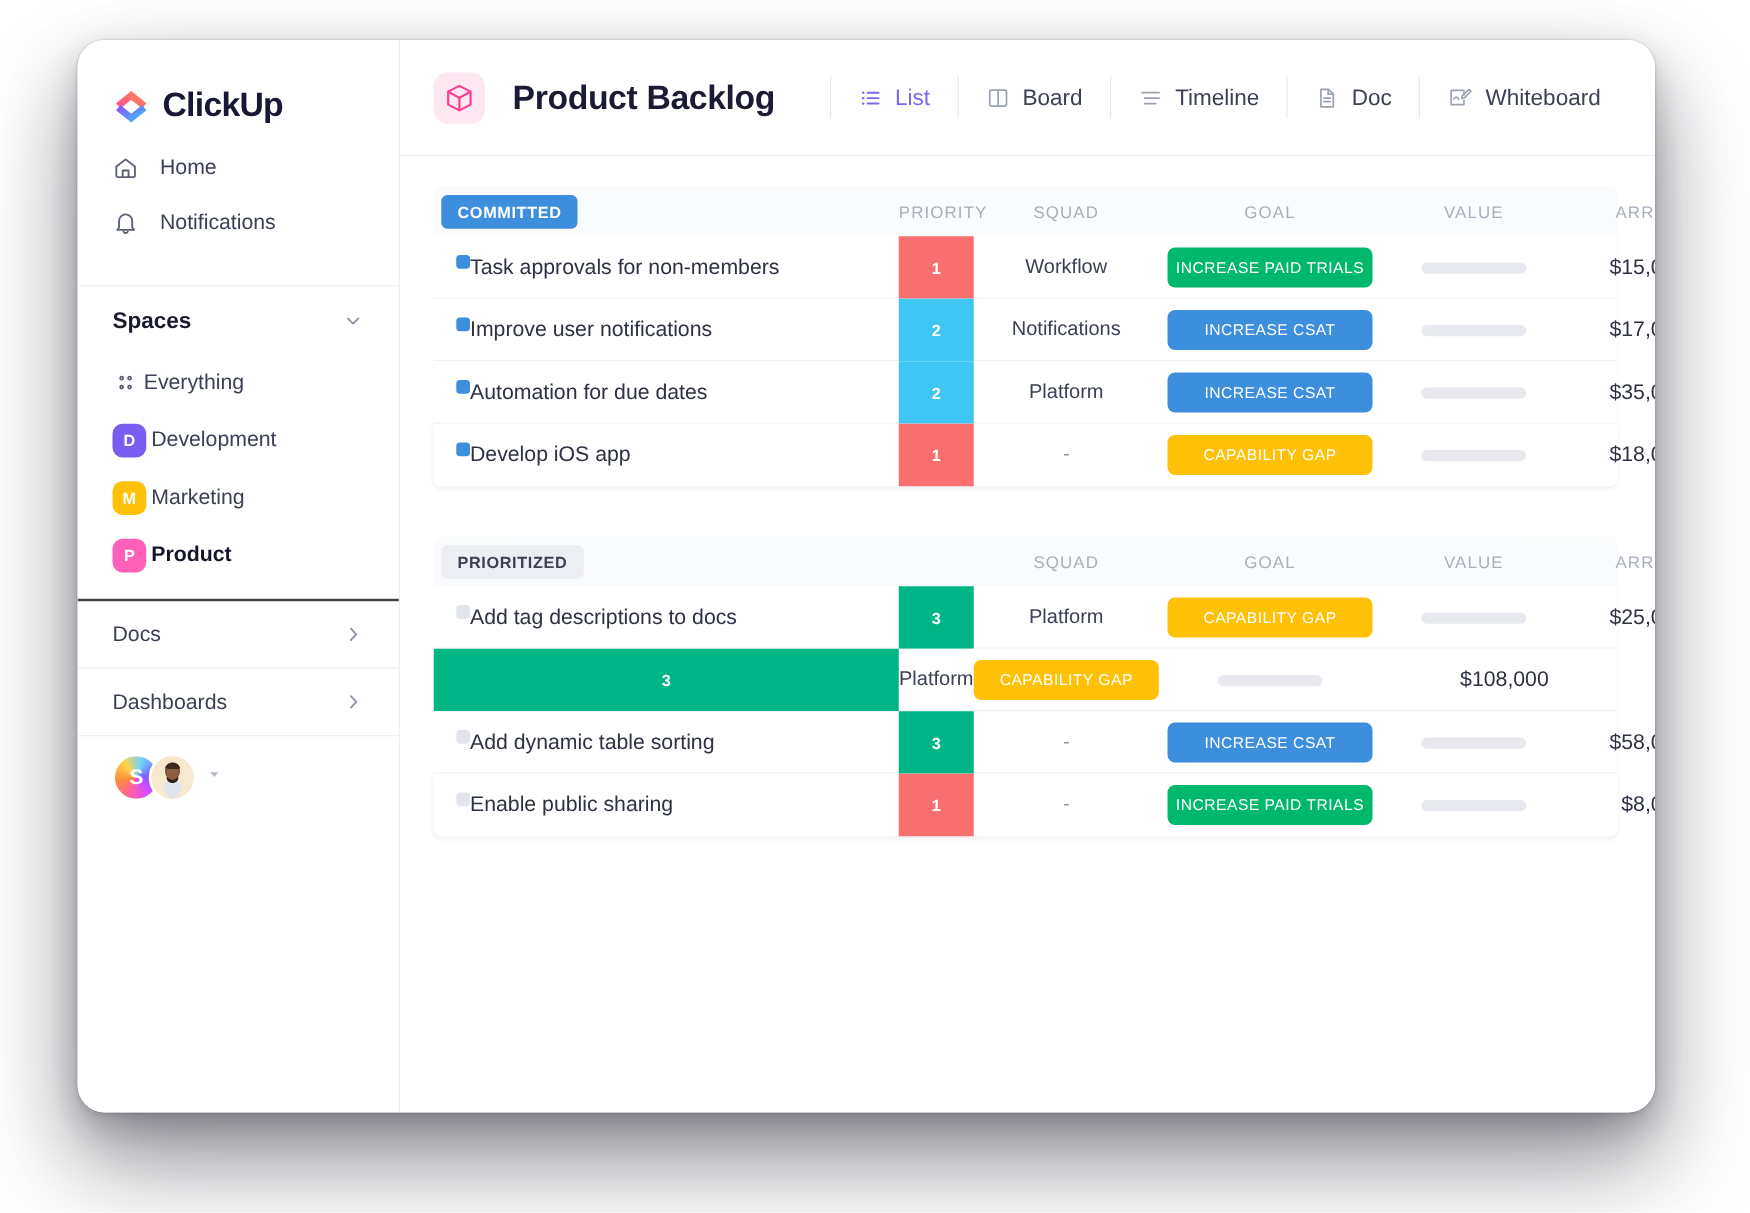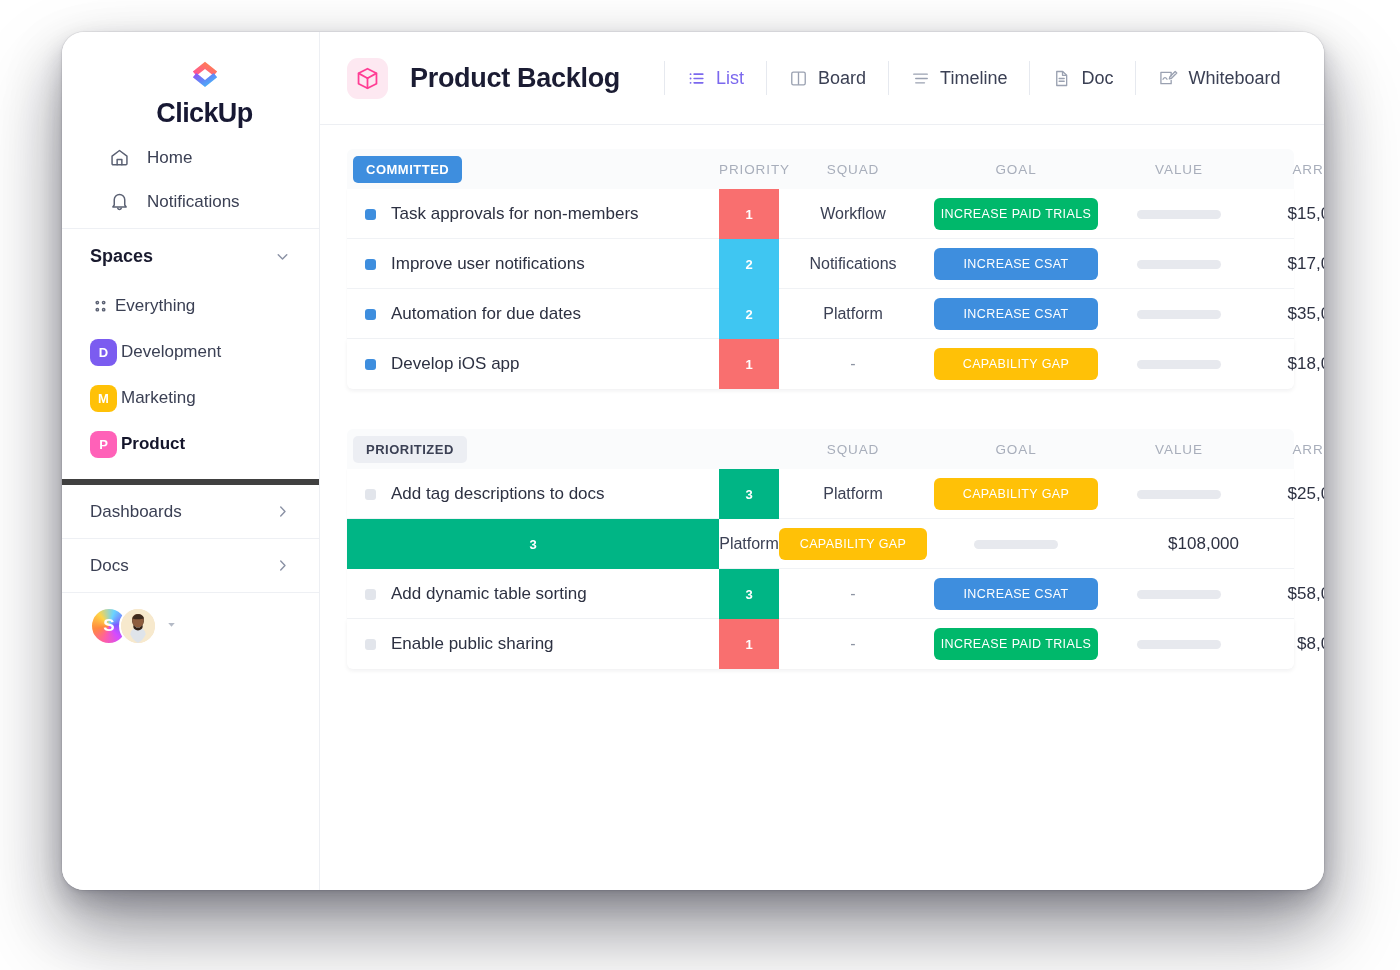--- a/index.html
+++ b/index.html
@@ -49,43 +49,41 @@
     padding-top: 26px;
     position: relative;
   }
 
   .brand {
     display: flex;
     align-items: center;
     gap: 10px;
     padding: 0 0 0 28px;
     height: 52px;
-    flex-direction: column;
   }
   .brand-mark { width: 30px; height: 30px; display: block; }
   .brand-text {
     font-size: 27px;
     font-weight: bold;
     color: #171833;
     letter-spacing: -0.6px;
   }
 
   .nav-group { padding: 14px 0 16px 0; }
   .nav-group.bordered { border-bottom: 1px solid #eef0f4; }
 
   .nav-item {
     display: flex;
-    align-items: flex-end;
+    align-items: flex-start;
     gap: 17px;
     height: 44px;
     padding: 0 28px;
     cursor: pointer;
     color: #3b4054;
     font-size: 17px;
-    margin-left: 19px;
   }
   .nav-icon { width: 21px; height: 21px; flex: 0 0 21px; display: flex; align-items: center; justify-content: center; }
   .nav-icon svg { display: block; }
 
   .section-head {
     display: flex;
     align-items: center;
     justify-content: space-between;
     padding: 0 28px;
     height: 54px;
@@ -116,21 +114,21 @@
     border-radius: 8px;
     color: #ffffff;
     font-size: 13px;
     font-weight: bold;
     display: flex;
     align-items: center;
     justify-content: center;
   }
   .space-dots { width: 21px; height: 21px; flex: 0 0 21px; display: flex; align-items: center; justify-content: center; }
 
-  .spaces-block { padding-bottom: 12px; border-bottom: 6px solid #404040; }
+  .spaces-block { padding-bottom: 12px; border-bottom: 2px solid #404040; }
 
   .drawer {
     display: flex;
     align-items: center;
     justify-content: space-between;
     padding: 0 28px;
     height: 54px;
     cursor: pointer;
     border-bottom: 1px solid #eef0f4;
     font-size: 17px;
@@ -250,22 +248,20 @@
     background: #ffffff;
     height: 50px;
     border-bottom: 1px solid #f0f2f5;
     box-shadow: 0 1px 2px rgba(22,25,40,0.045);
     position: relative;
   }
   .task-row:last-child { border-bottom: none; box-shadow: 0 2px 4px rgba(22,25,40,0.06); border-radius: 0 0 6px 6px; }
 
   .task-cell {
     display: flex;
-    align-items: center;
-    gap: 15px;
     padding-left: 18px;
     min-width: 0;
   }
   .status-dot {
     width: 11px; height: 11px;
     border-radius: 3px;
     flex: 0 0 11px;
   }
   .task-name {
     font-size: 17px;
@@ -404,30 +400,30 @@
           <span>Marketing</span>
         </div>
 
         <div class="space-item active">
           <span class="space-badge" style="background:#ff61b8">P</span>
           <span>Product</span>
         </div>
       </div>
 
       <div class="drawer">
-        <span>Dashboards</span>
+        <span>Docs</span>
         <span class="chev">
           <svg width="17" height="17" viewBox="0 0 24 24" fill="none" stroke="#8b92a5" stroke-width="2" stroke-linecap="round" stroke-linejoin="round">
               <path d="M9.5 5.5l6 6.5-6 6.5"></path>
             </svg>
         </span>
       </div>
 
       <div class="drawer">
-        <span>Docs</span>
+        <span>Dashboards</span>
         <span class="chev">
           <svg width="17" height="17" viewBox="0 0 24 24" fill="none" stroke="#8b92a5" stroke-width="2" stroke-linecap="round" stroke-linejoin="round">
               <path d="M9.5 5.5l6 6.5-6 6.5"></path>
             </svg>
         </span>
       </div>
 
       <div class="avatars">
         <span class="av av1">S</span>
         <span class="av av2">

